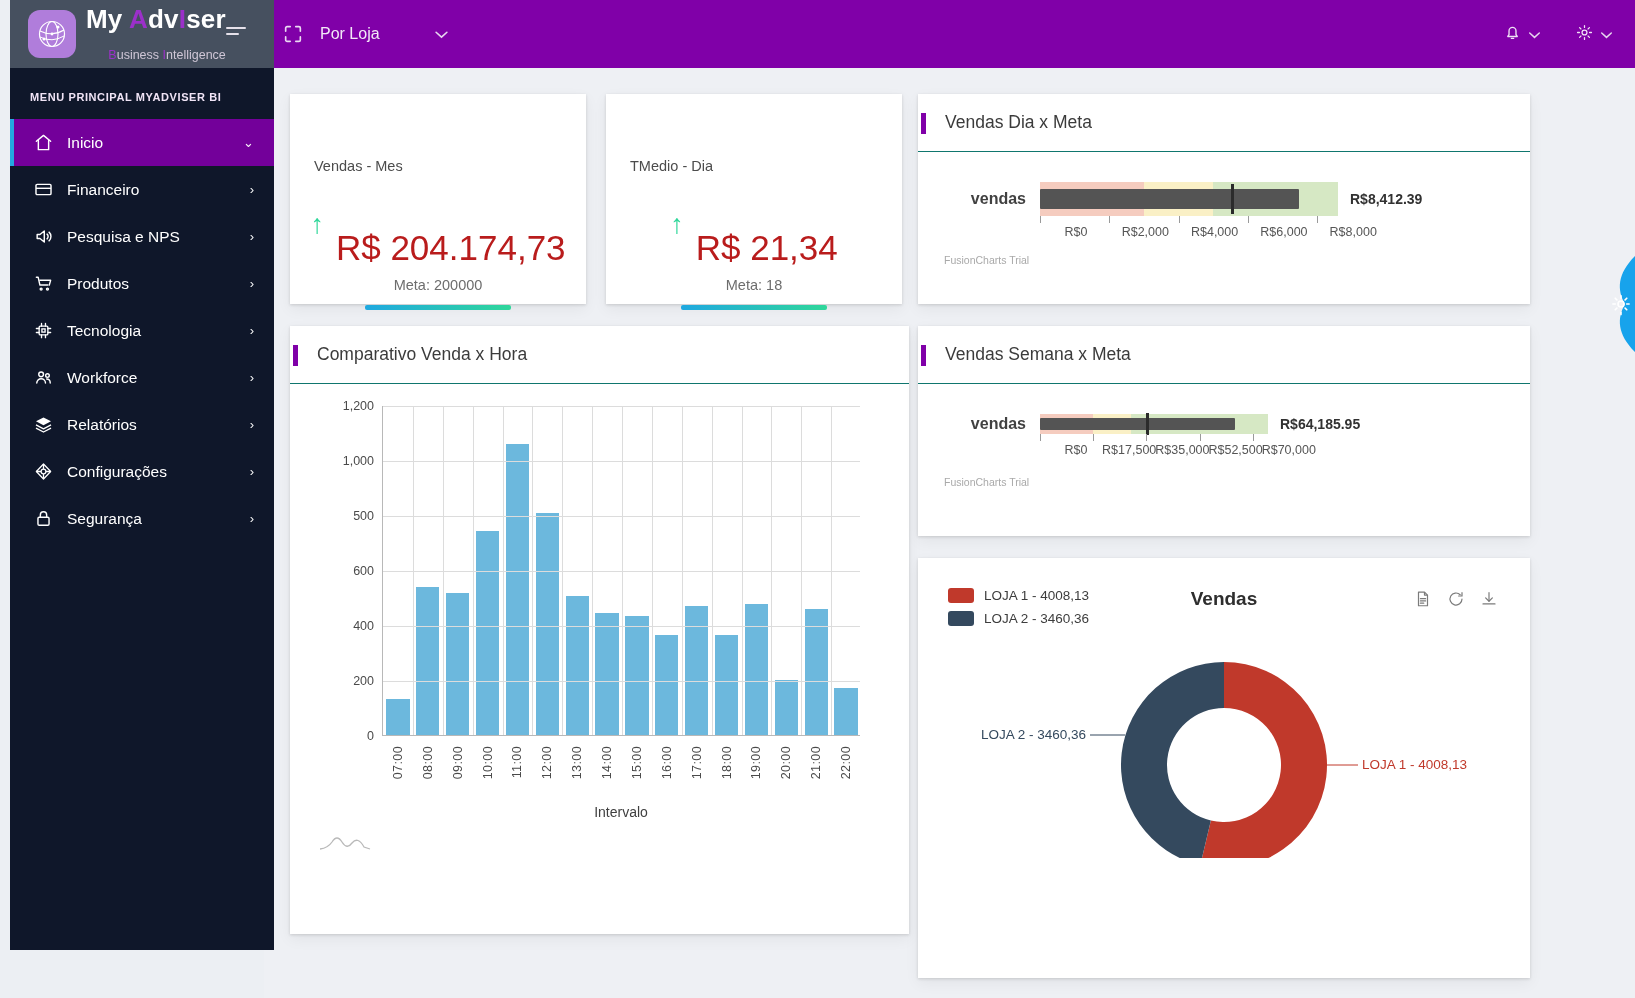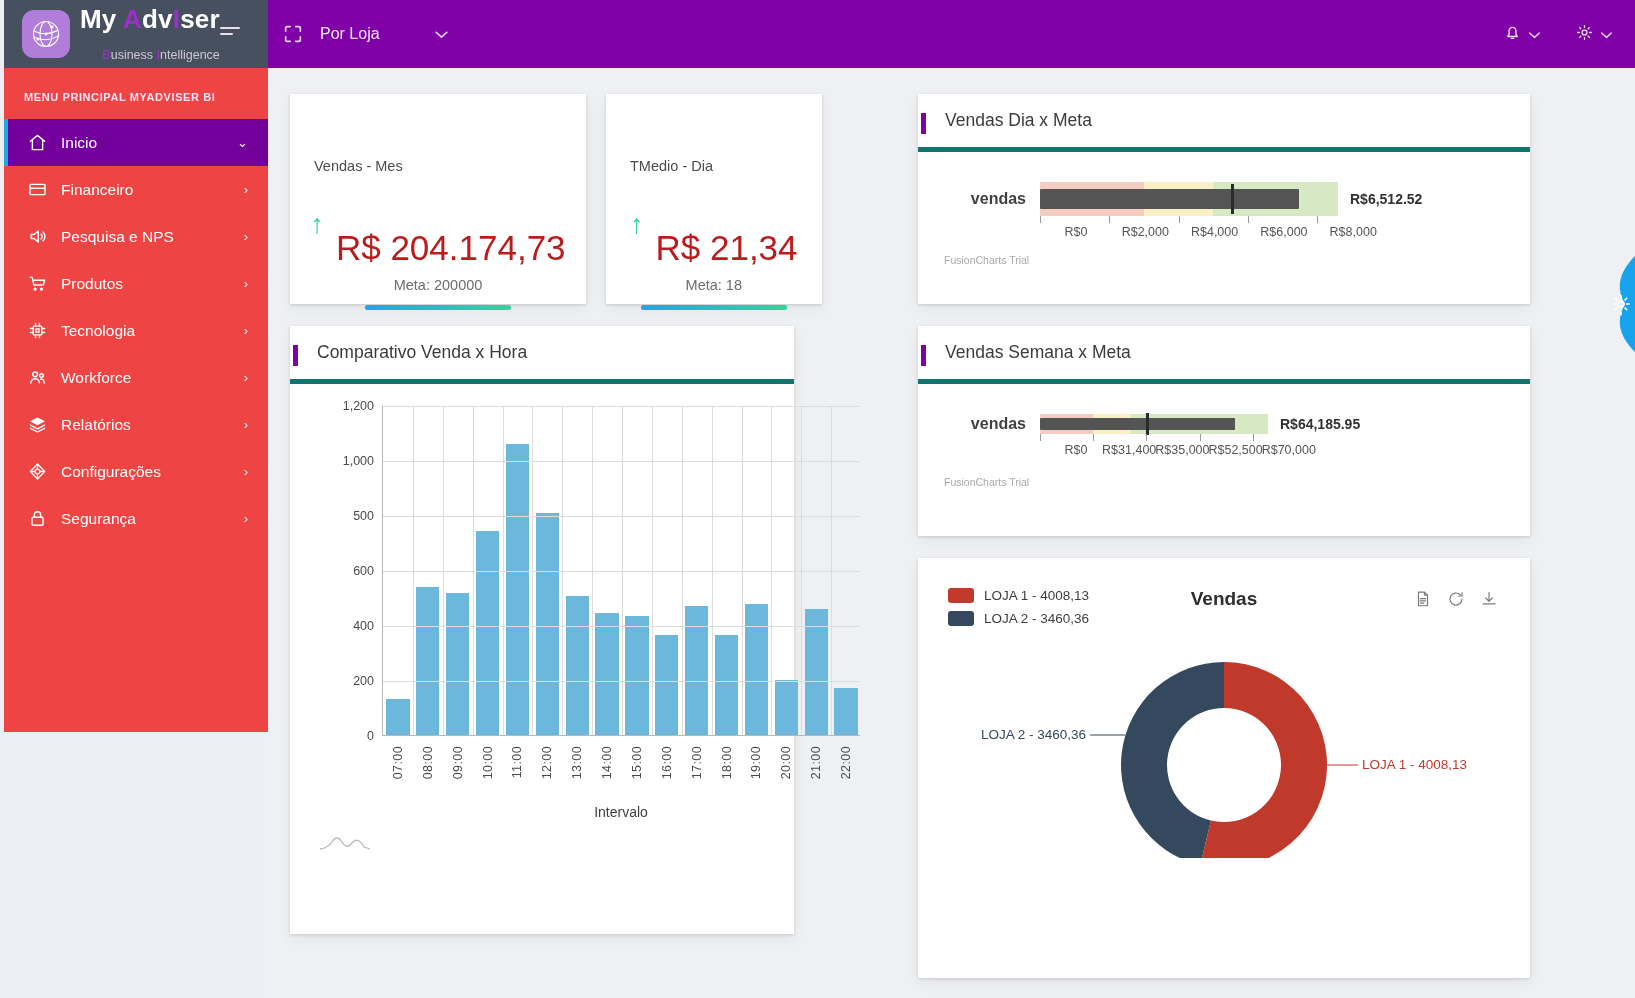--- a/index.html
+++ b/index.html
@@ -6,23 +6,23 @@
   html, body {
     width: 1635px; height: 998px;
     font-family: "Liberation Sans", sans-serif;
     background: #eceff3;
     overflow: hidden;
   }
   .app { position: relative; width: 1635px; height: 998px; }
 
   
   .sidebar {
-    position: absolute; left: 4px; top: 0;
-    width: 264px; height: 732px;
-    background: #ef4444;
+    position: absolute; left: 10px; top: 0;
+    width: 264px; height: 950px;
+    background: #0f172a;
     z-index: 20;
   }
   .logo-block {
     height: 68px; background: #46505f;
     display: flex; align-items: center; padding-left: 18px;
     position: relative;
   }
   .logo-badge {
     width: 48px; height: 48px; border-radius: 12px;
     background: #b07ddb;
@@ -89,30 +89,30 @@
     margin-left: 34px; cursor: pointer;
   }
   .chev { display:inline-block; }
 
   
   .main {
     position: absolute; left: 264px; top: 68px; right: 0; bottom: 0;
     background: #eef0f4; overflow: hidden;
     padding: 26px 0 0 26px;
   }
-  .col-left { position: absolute; left: 26px; top: 26px; width: 504px; }
+  .col-left { position: absolute; left: 26px; top: 26px; width: 619px; }
   .col-right { position: absolute; left: 654px; top: 26px; width: 612px; }
 
   .card {
     background: #ffffff;
     box-shadow: 0 1px 3px rgba(0,0,0,.14), 0 5px 14px rgba(0,0,0,.055);
   }
   .card-head {
     height: 58px; display: flex; align-items: center;
-    padding-left: 27px; border-bottom: 5px solid #0f766e;
+    padding-left: 27px; border-bottom: 1px solid #0f766e;
     position: relative;
   }
   .card-head::before {
     content: ""; position: absolute; left: 3px; top: 19px;
     width: 5px; height: 21px; background: #8000a8;
   }
   .card-title { font-size: 17.5px; color: #3b3b3b; }
 
   
   .kpi-row { display: flex; gap: 20px; }
@@ -508,21 +508,21 @@
         <div class="bullet-body">
           <div class="bullet-row">
             <div class="bullet-cat">vendas</div>
             <div class="bullet-track" id="bt0" style="width:298px">
                 <div class="band" style="left: 0px; width: 103.953px; background: rgb(245, 204, 191); height: 34px;"></div>
                 <div class="band" style="left: 103.953px; width: 69.3023px; background: rgb(250, 240, 198); height: 34px;"></div>
                 <div class="band" style="left: 173.256px; width: 124.744px; background: rgb(214, 232, 196); height: 34px;"></div>
                 <div class="bullet-fill" style="width: 258.792px; height: 20px; top: 7px;"></div>
                 <div class="bullet-target" style="left: 190.581px; top: 2px; height: 30px;"></div>
               </div>
-            <div class="bullet-val">R$6,512.52</div>
+            <div class="bullet-val">R$8,412.39</div>
           </div>
           <div style="display:flex">
             <div style="width:96px"></div>
             <div class="bullet-axis" id="ba0" style="width:298px">
                 <div class="tick" style="left: 0px;"></div>
                 <div class="tlab" style="left: 0px;">R$0</div>
                 <div class="tick" style="left: 69.3023px;"></div>
                 <div class="tlab" style="left: 69.3023px;">R$2,000</div>
                 <div class="tick" style="left: 138.605px;"></div>
                 <div class="tlab" style="left: 138.605px;">R$4,000</div>
@@ -551,21 +551,21 @@
                 <div class="bullet-target" style="left: 106.4px; top: -1px; height: 22px;"></div>
               </div>
             <div class="bullet-val">R$64,185.95</div>
           </div>
           <div style="display:flex">
             <div style="width:96px"></div>
             <div class="bullet-axis" id="ba1" style="width:228px">
                 <div class="tick" style="left: 0px;"></div>
                 <div class="tlab" style="left: 0px;">R$0</div>
                 <div class="tick" style="left: 53.2px;"></div>
-                <div class="tlab" style="left: 53.2px;">R$31,400</div>
+                <div class="tlab" style="left: 53.2px;">R$17,500</div>
                 <div class="tick" style="left: 106.4px;"></div>
                 <div class="tlab" style="left: 106.4px;">R$35,000</div>
                 <div class="tick" style="left: 159.6px;"></div>
                 <div class="tlab" style="left: 159.6px;">R$52,500</div>
                 <div class="tick" style="left: 212.8px;"></div>
                 <div class="tlab" style="left: 212.8px;">R$70,000</div>
               </div>
           </div>
           <div class="fc-trial" style="padding-left:0;margin-top:12px">FusionCharts Trial</div>
         </div>

